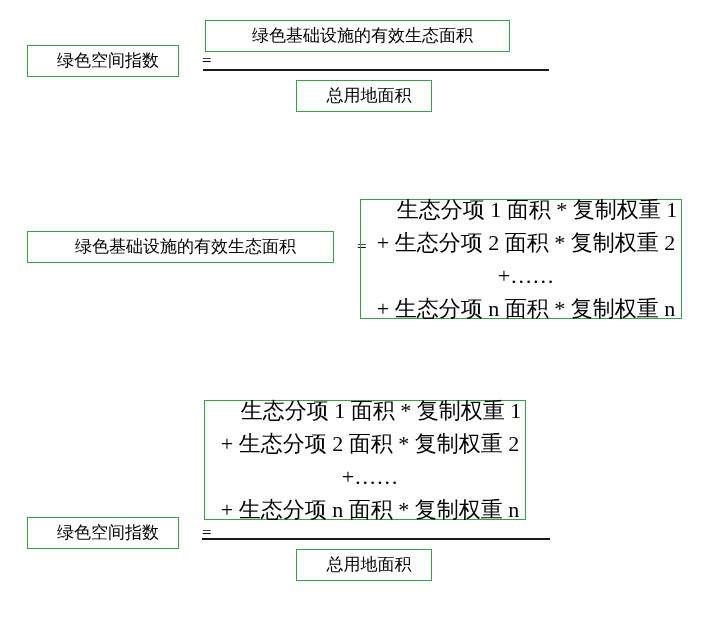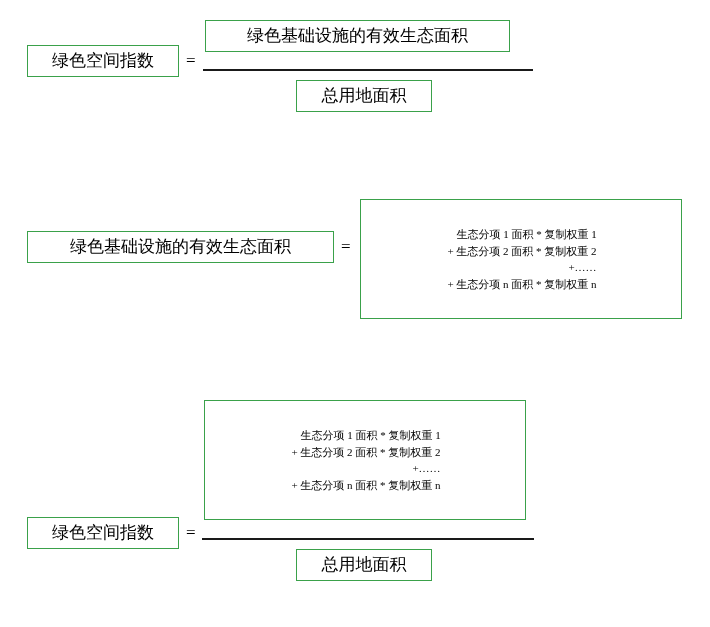--- a/index.html
+++ b/index.html
@@ -35,27 +35,27 @@
   .eq {
     font-size: 17px;
     line-height: 1;
   }
   .fracbar {
     background: #1a1a1a;
     height: 2px;
   }
   .multiline {
     display: block;
-    text-align: right;
+    text-align: center;
     white-space: pre;
     padding: 6px 10px;
-    font-size: 11px;
+    font-size: 22px;
     line-height: 1.5;
   }
-  .abs { position: absolute; }
+  .abs { position: absolute; padding-left: 16px; }
 
   
   #f1-left  { left: 27px;  top: 45px;  width: 152px; height: 32px; }
   #f1-eq    { left: 186px; top: 52px; }
   #f1-num   { left: 205px; top: 20px;  width: 305px; height: 32px; }
   #f1-bar   { left: 203px; top: 69px;  width: 330px; }
   #f1-den   { left: 296px; top: 80px;  width: 136px; height: 32px; }
 
   
   #f2-left  { left: 27px;  top: 231px; width: 307px; height: 32px; }

